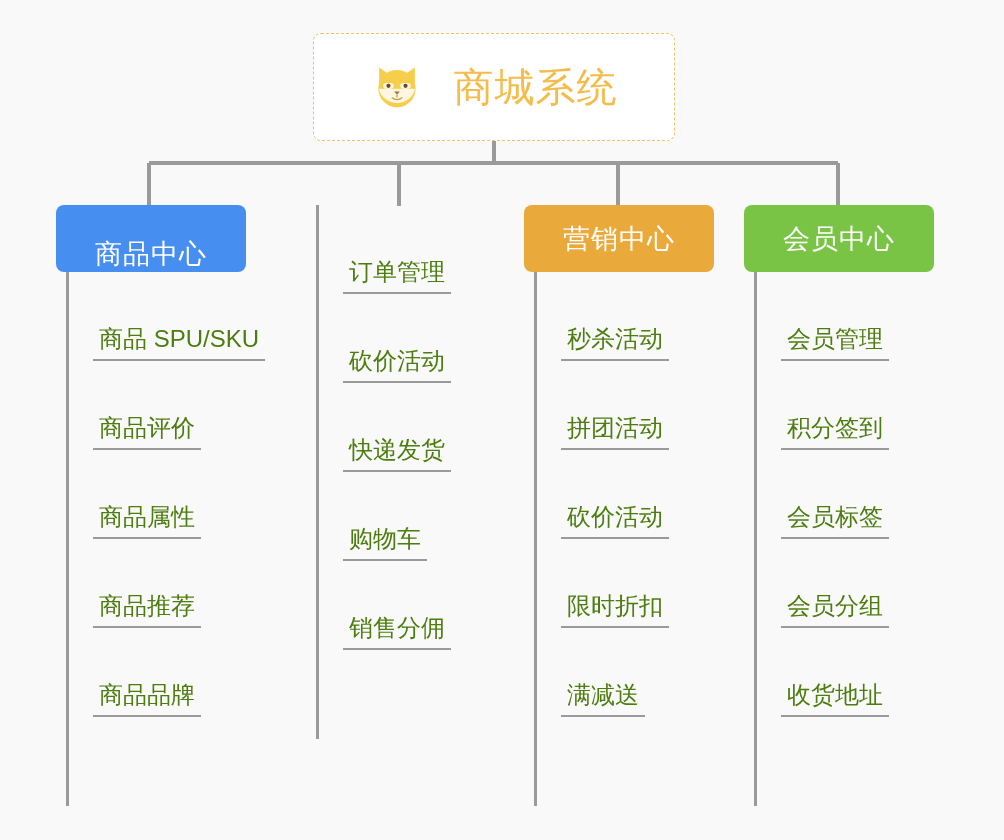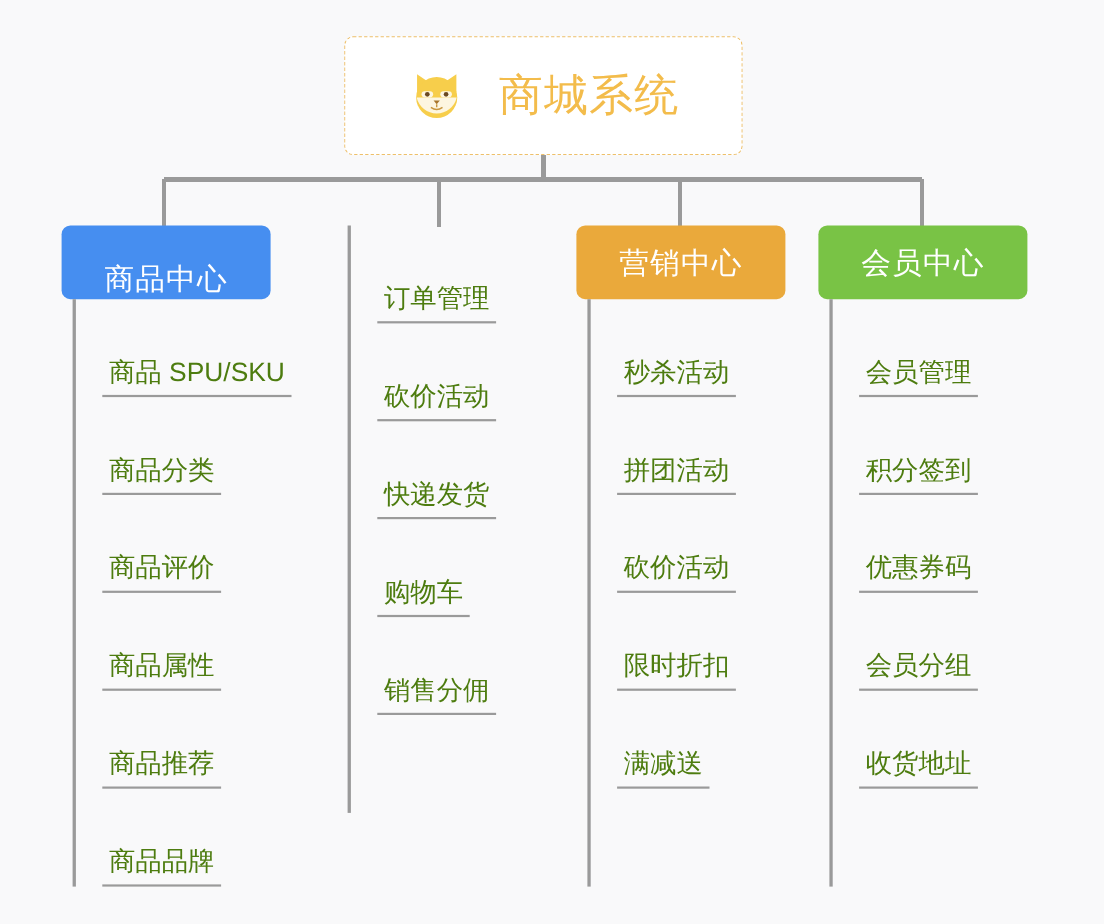--- a/index.html
+++ b/index.html
@@ -171,23 +171,20 @@
   <div class="branch" id="branch-0">
     <div class="branch-head">
       <span>商品中心</span>
     </div>
     <div class="branch-body">
       <div class="rail" style="height:534px"></div>
       <div class="leaf">
           <span class="leaf-inner">商品 SPU/SKU</span>
         </div>
       <div class="leaf">
-          <span class="leaf-inner">商品分类</span>
-        </div>
-      <div class="leaf">
           <span class="leaf-inner">商品评价</span>
         </div>
       <div class="leaf">
           <span class="leaf-inner">商品属性</span>
         </div>
       <div class="leaf">
           <span class="leaf-inner">商品推荐</span>
         </div>
       <div class="leaf">
           <span class="leaf-inner">商品品牌</span>
@@ -246,21 +243,21 @@
     </div>
     <div class="branch-body">
       <div class="rail" style="height:534px"></div>
       <div class="leaf">
           <span class="leaf-inner">会员管理</span>
         </div>
       <div class="leaf">
           <span class="leaf-inner">积分签到</span>
         </div>
       <div class="leaf">
-          <span class="leaf-inner">优惠券码</span>
+          <span class="leaf-inner">会员标签</span>
         </div>
       <div class="leaf">
           <span class="leaf-inner">会员分组</span>
         </div>
       <div class="leaf">
           <span class="leaf-inner">收货地址</span>
         </div>
     </div>
   </div>
 

